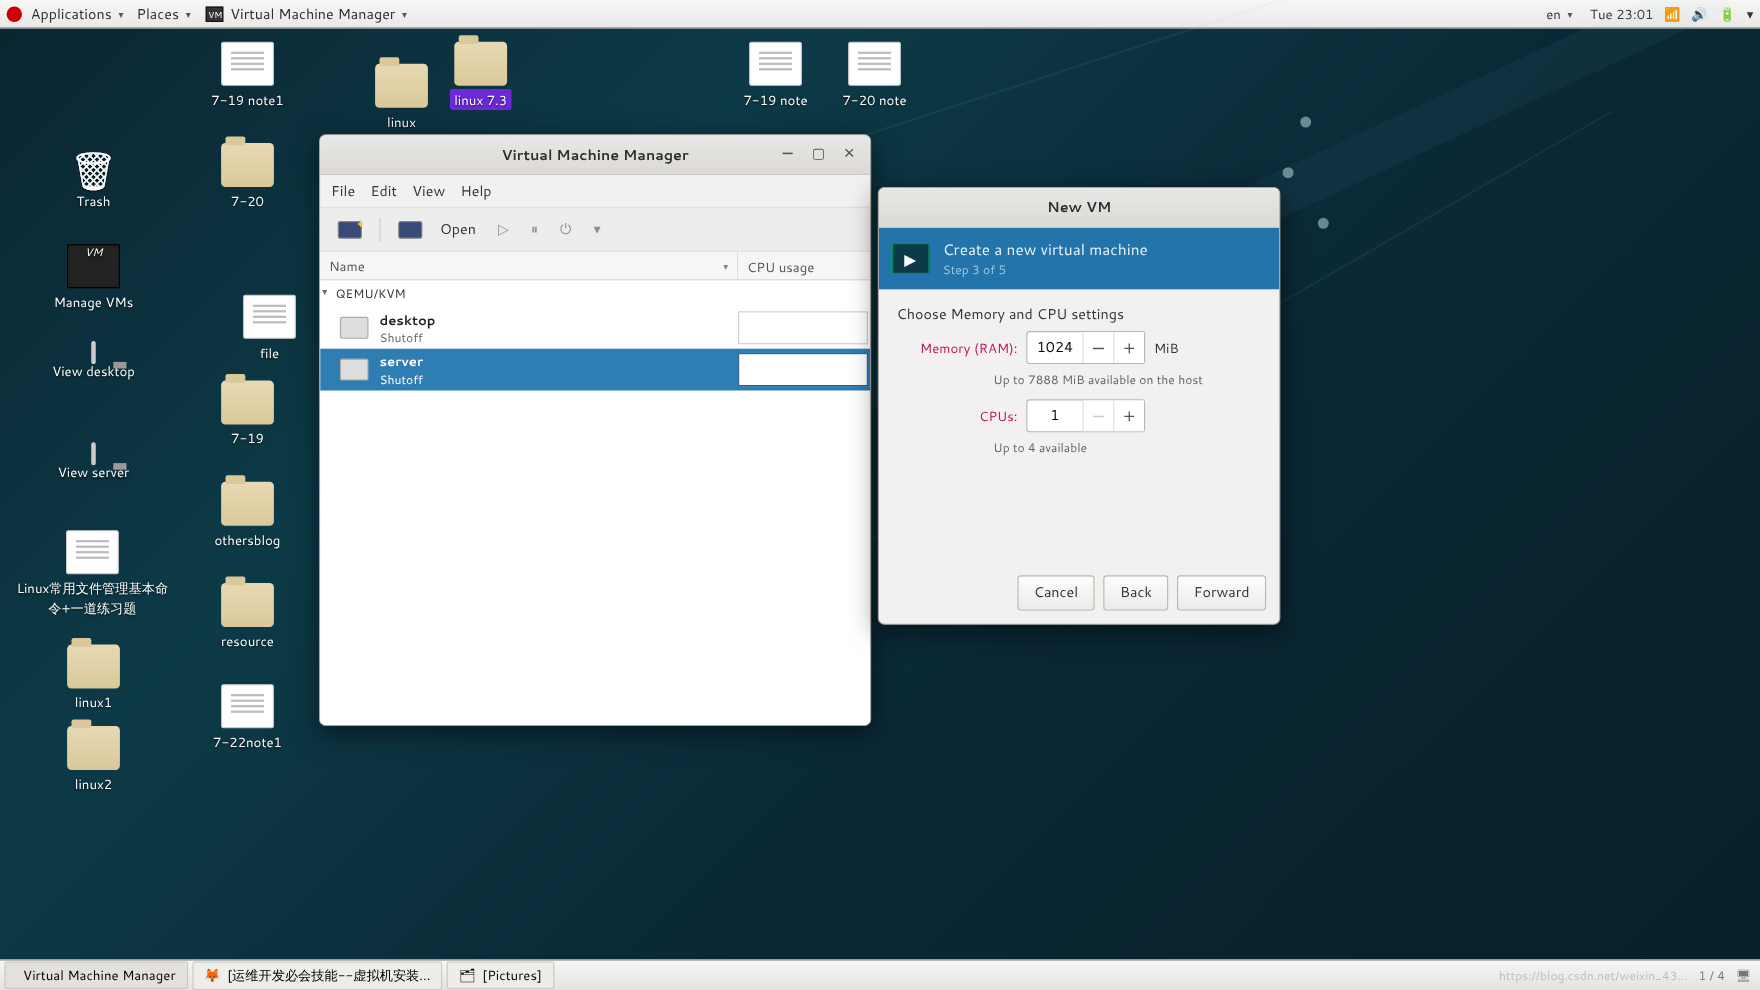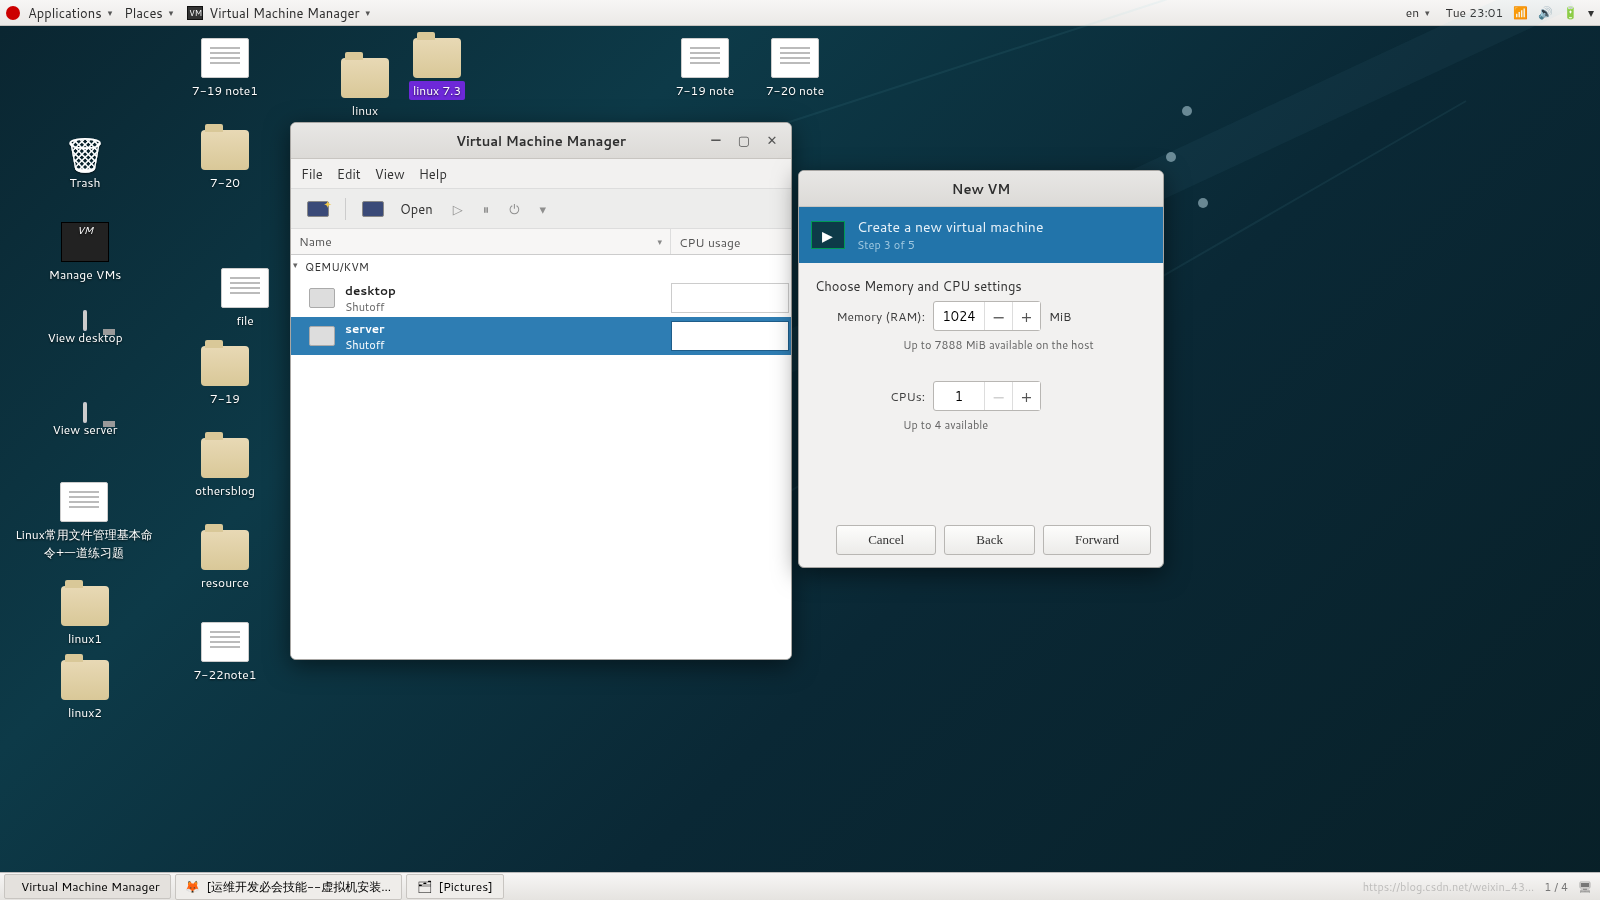--- a/index.html
+++ b/index.html
@@ -67,29 +67,29 @@
 
 .newvm { left: 798px; top: 170px; width: 366px; height: 398px;}
 .hdrband { background:#2274aa; color:#fff; padding:10px 12px; display:flex; align-items:center; gap:12px;}
 .hdrband .hicon { width:34px;height:28px;background:#0d3a48;border:1px solid #095;position:relative;}
 .hdrband .hicon:after{content:"▶";color:#fff;position:absolute;top:4px;left:10px;font-size:14px;}
 .hdrband .htxt .t { font-size:14px; color:#e8f2f9;}
 .hdrband .htxt .st { font-size:11px; color:#9fc8e0;}
 .dlgbody { padding:14px 16px; font-size:13px; color:#333;}
 .dlgbody .sect { margin-bottom:6px;}
 .frow { display:flex; align-items:center; margin:6px 0; }
-.frow label { width:110px; text-align:right; margin-right:8px; font-size:12px; color:#404040;}
+.frow label { width:110px; text-align:right; margin-right:8px; font-size:12px; color:#be185d;}
 .spin { display:inline-flex; align-items:center; border:1px solid #b8b6b3; border-radius:3px; background:#fff; height:30px;}
 .spin input { width:50px; border:none; text-align:center; font-size:13px; outline:none; background:transparent;}
 .spin button { width:28px; height:28px; border:none; border-left:1px solid #ddd; background:#fff; font-size:16px; color:#555; cursor:pointer;}
 .spin button:disabled { color:#ccc;}
 .unit { margin-left:8px; font-size:12px; color:#333;}
 .hint { font-size:11px; color:#666; margin-left:88px; margin-top:2px;}
 .dlgbtns { position:absolute; bottom:12px; right:12px; display:flex; gap:8px;}
-.btn { padding:6px 31px; font-size:13px; background:linear-gradient(#fdfdfc,#ecebe9); border:1px solid #b8b6b3; border-radius:3px; cursor:pointer; color:#333;font-family:Liberation Serif, serif;}
+.btn { padding:6px 14px; font-size:13px; background:linear-gradient(#fdfdfc,#ecebe9); border:1px solid #b8b6b3; border-radius:3px; cursor:pointer; color:#333;}
 
 
 .panel { position:absolute; bottom:0; left:0; right:0; height:28px; background:linear-gradient(#f7f6f5,#e5e3e0); border-top:1px solid #bbb; display:flex; align-items:center; font-size:12px;}
 .panel .task { padding:3px 10px; border:1px solid #c8c5c1; background:#efedea; margin-left:4px; border-radius:2px; display:inline-flex;align-items:center;gap:6px; max-width:240px; overflow:hidden; white-space:nowrap; text-overflow:ellipsis; cursor:pointer;}
 .panel .task.active { background:#e4e1dd;}
 .panel .right { margin-left:auto; padding-right:8px; color:#777; font-size:11px; display:flex;align-items:center;gap:10px;}
 
 
 .wline { position:absolute; background:rgba(120,200,220,.08); height:2px; transform-origin:left; }
 .wdot { position:absolute; width:10px;height:10px;border-radius:50%;background:rgba(200,230,240,.5);}
@@ -219,21 +219,21 @@
     <div class="frow">
       <label>Memory (RAM):</label>
       <span class="spin">
         <input value="1024" style="">
         <button>−</button>
         <button>+</button>
       </span>
       <span class="unit">MiB</span>
     </div>
     <div class="hint">Up to 7888 MiB available on the host</div>
-    <div class="frow" style="margin-top:28px">
+    <div class="frow" style="margin-top:10px">
       <label>CPUs:</label>
       <span class="spin">
         <input value="1" style="">
         <button disabled="">−</button>
         <button>+</button>
       </span>
     </div>
     <div class="hint">Up to 4 available</div>
   </div>
   <div class="dlgbtns">

